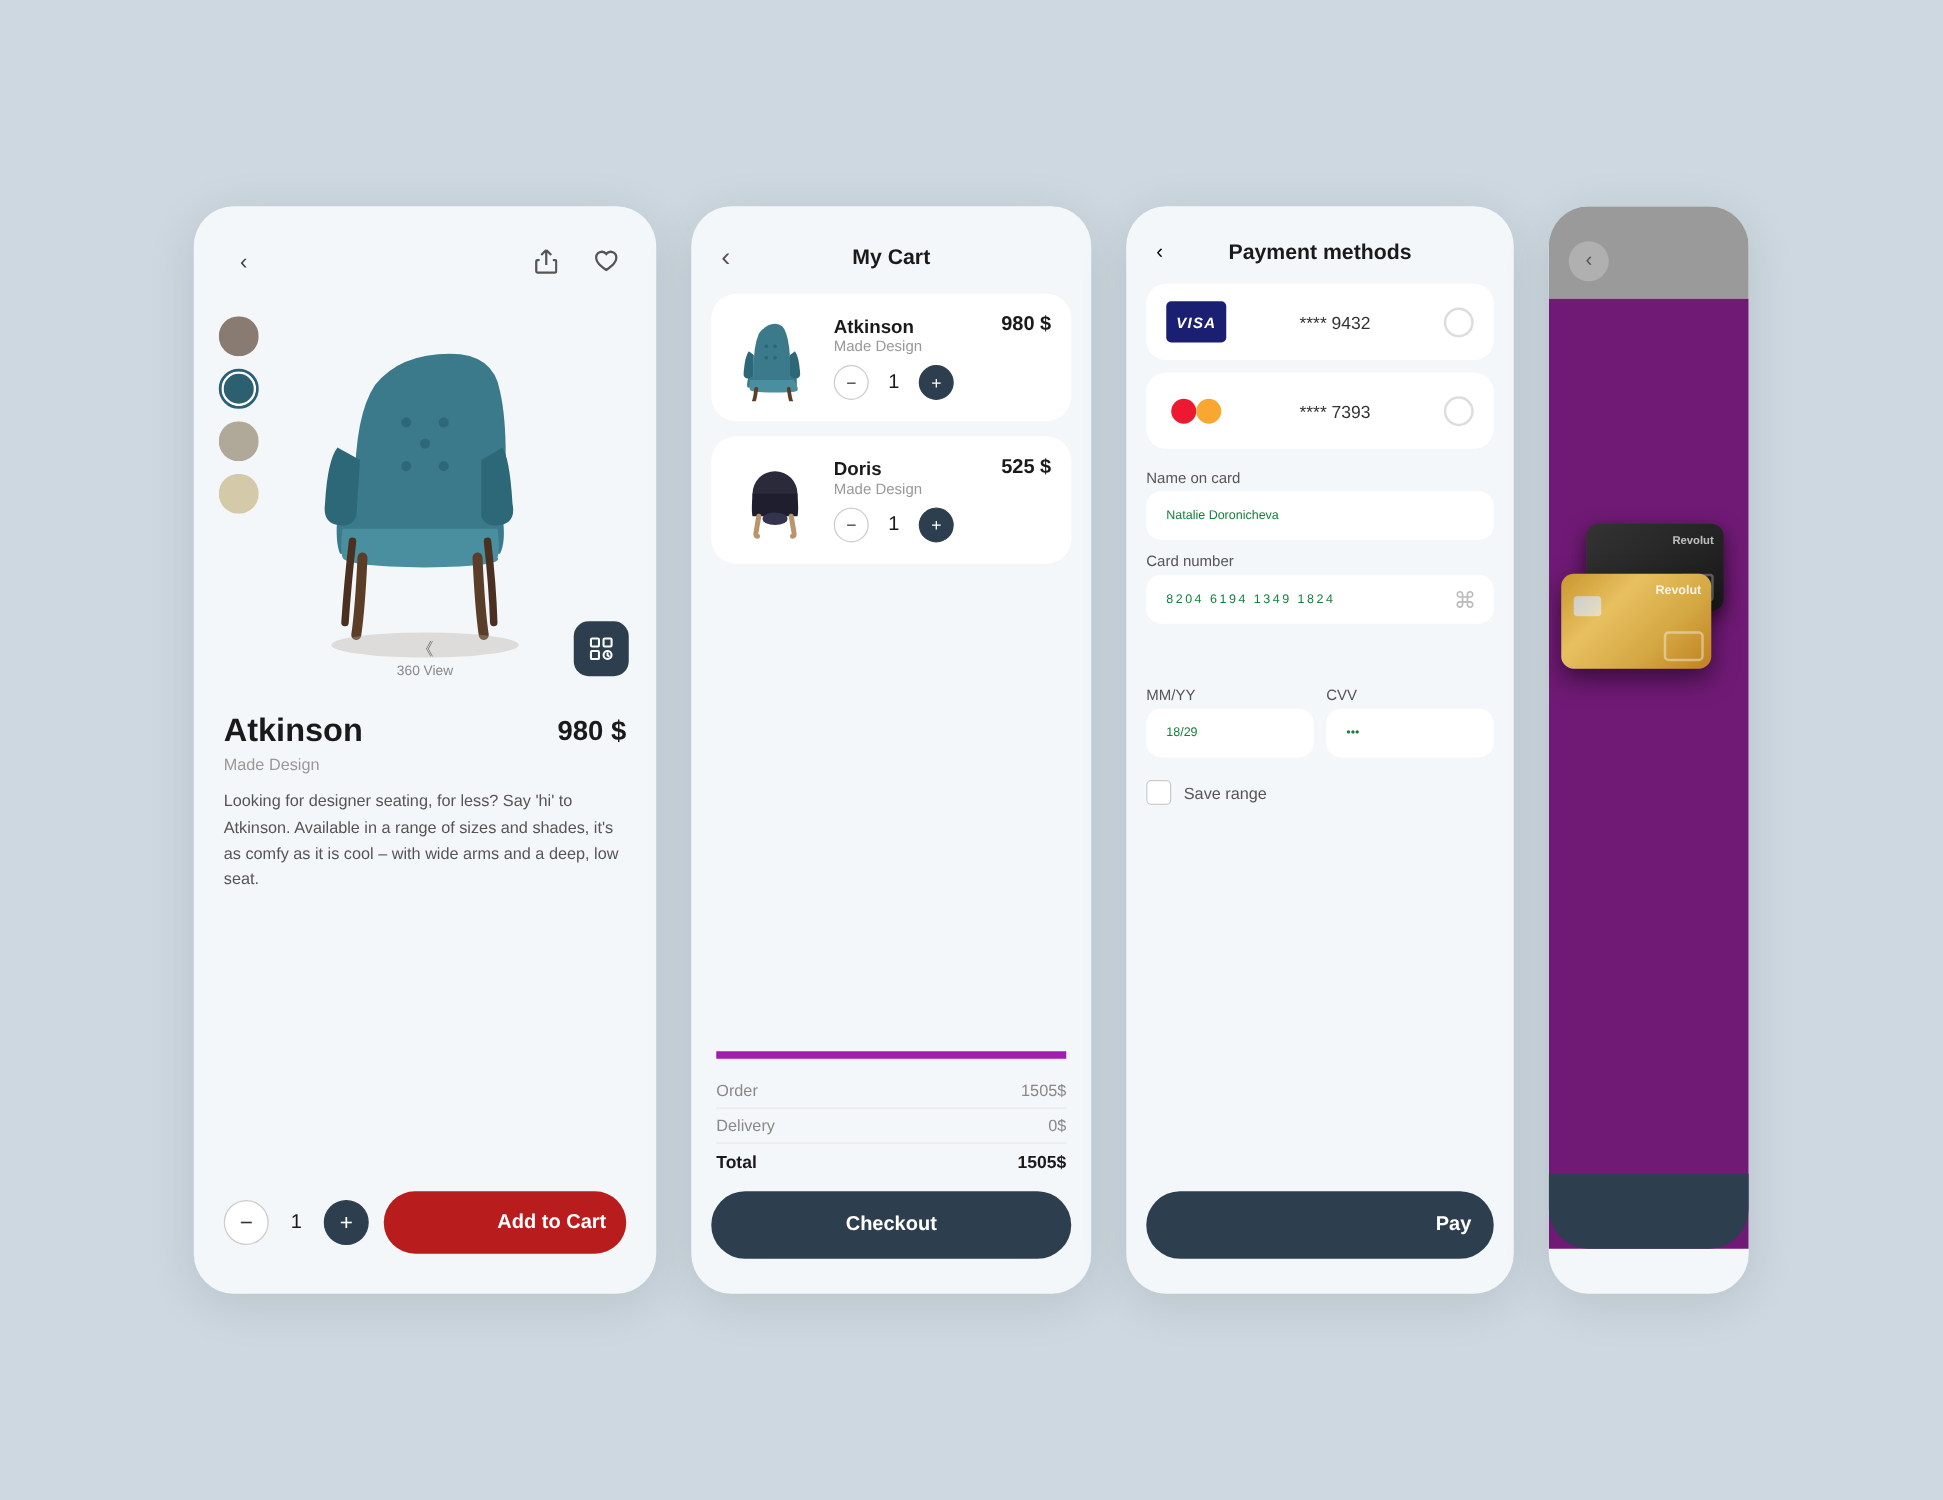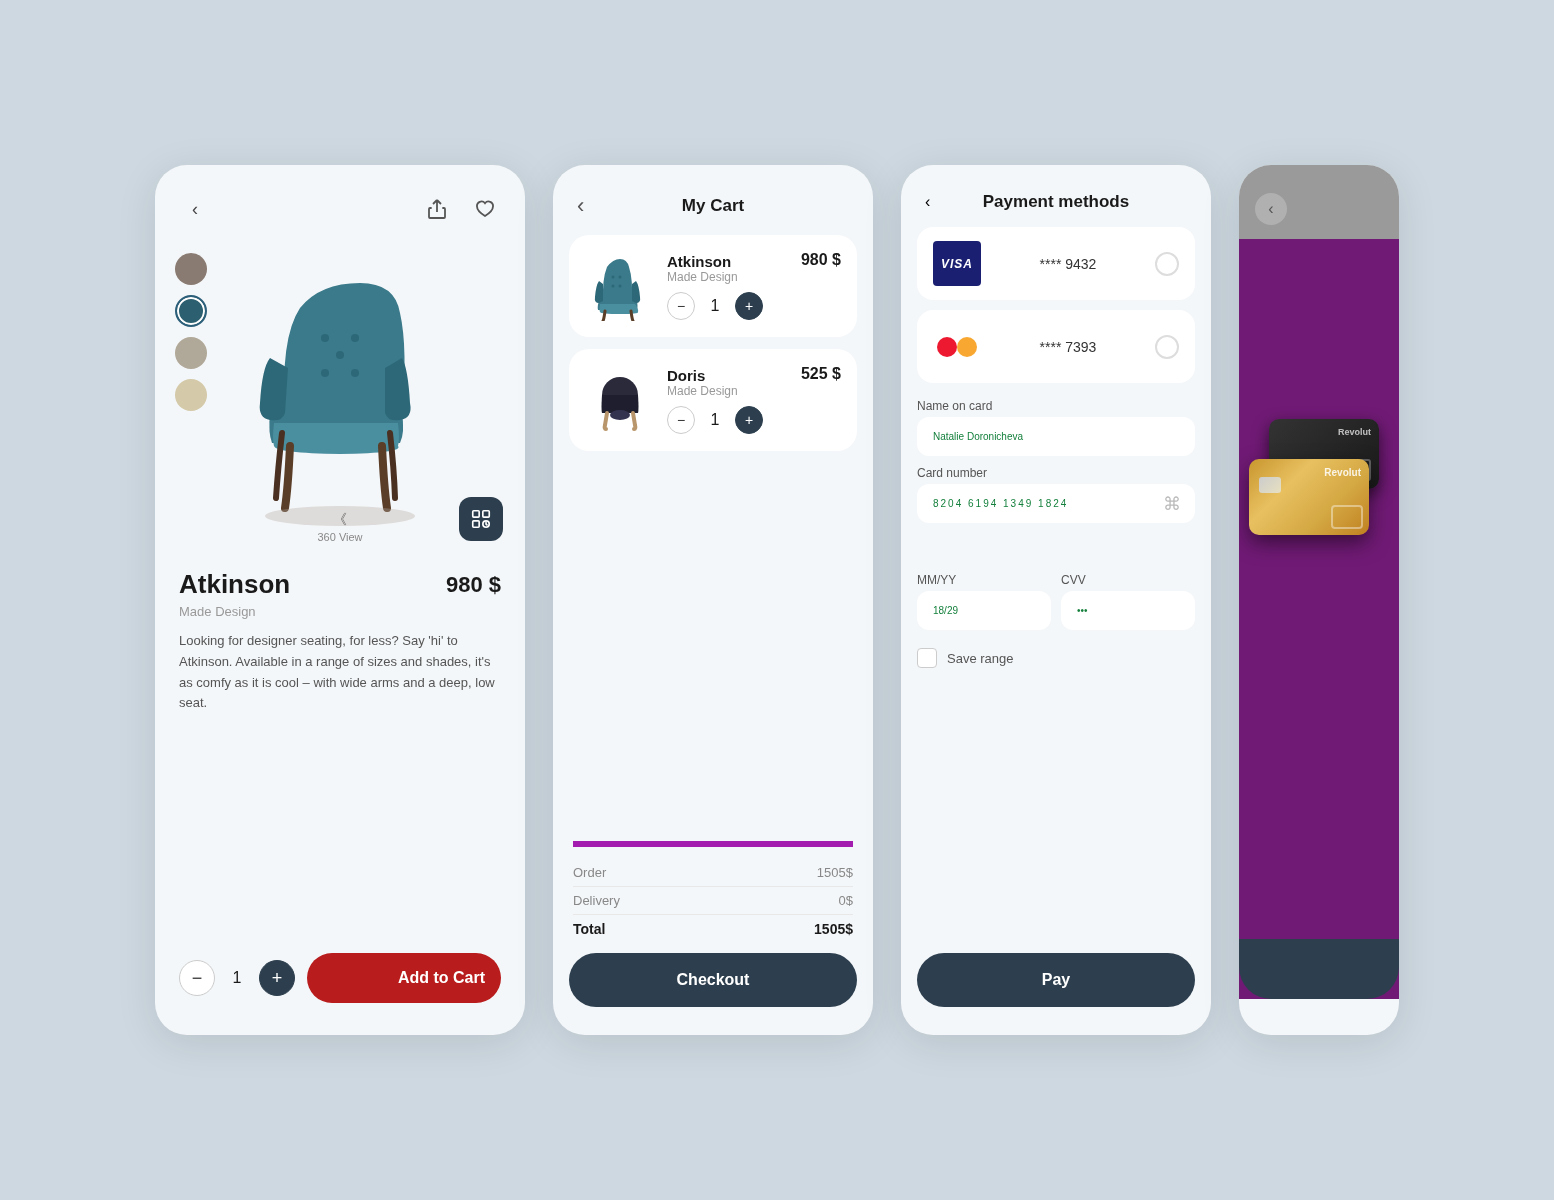--- a/index.html
+++ b/index.html
@@ -381,21 +381,21 @@
       background: white;
       border-radius: 16px;
       padding: 14px 16px;
       display: flex;
       align-items: center;
       gap: 12px;
     }
 
     .card-brand-logo {
       width: 48px;
-      height: 45px;
+      height: 33px;
       border-radius: 4px;
       display: flex;
       align-items: center;
       justify-content: center;
       font-size: 10px;
       font-weight: 700;
     }
 
     .visa-logo {
       background: #1a1f71;
@@ -777,21 +777,21 @@
         </div>
       </div>
 
       <div class="save-card-row">
         <div class="checkbox"></div>
         <span class="save-card-label">Save range</span>
       </div>
     </div>
 
     <div style="flex:1;"></div>
-    <button class="pay-btn" style="margin-top:20px;">Pay</button>
+    <button class="pay-btn" style="margin-top:20px;text-align:right;">Pay</button>
   </div>
 
   <div class="screen-card screen4">
     <div style="background:#9a9a9a; padding:28px 16px 14px; display:flex; align-items:center;">
       <div style="width:32px;height:32px;background:#b0b0b0;border-radius:50%;display:flex;align-items:center;justify-content:center;color:#555;font-size:16px;cursor:pointer;">‹</div>
     </div>
     <div style="background:#701a75;flex:1;min-height:760px;position:relative;display:flex;flex-direction:column;align-items:center;justify-content:center;padding:20px 22px;">
 
       <div style="width:110px;height:70px;background:linear-gradient(135deg,#333,#1a1a1a);border-radius:10px;position:absolute;top:180px;left:30px;box-shadow:0 6px 16px rgba(0,0,0,0.6);z-index:1;">
         <div style="position:absolute;right:8px;top:8px;font-size:9px;font-weight:700;color:white;opacity:0.7;">Revolut</div>

